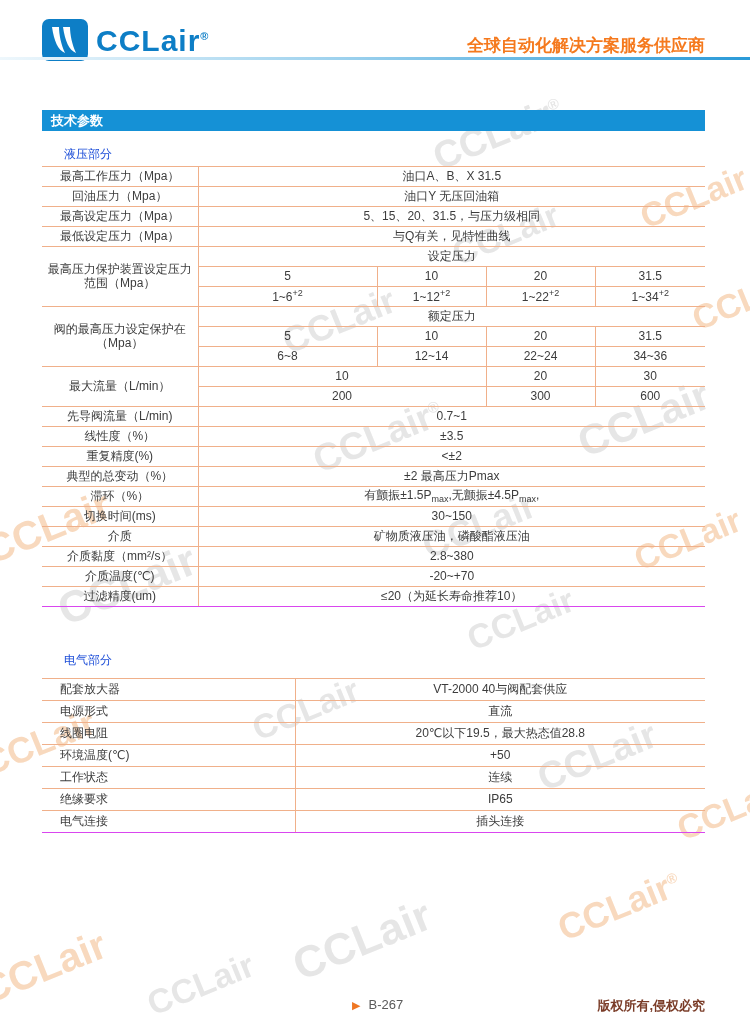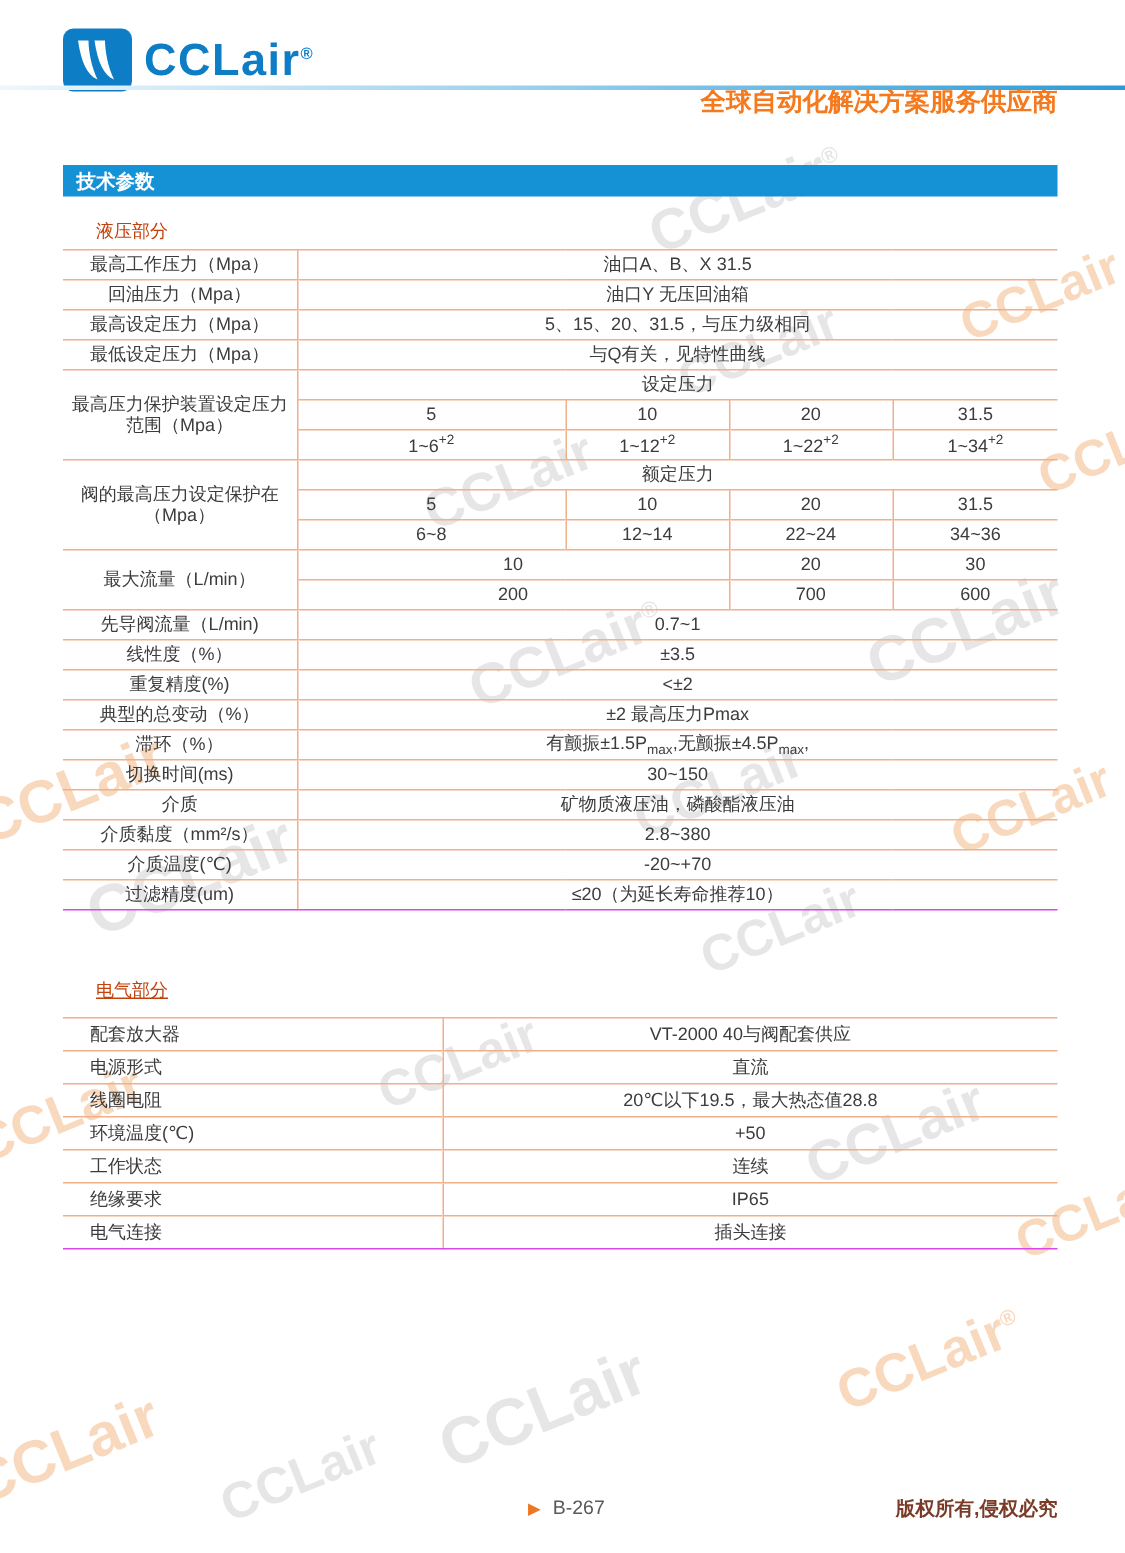--- a/index.html
+++ b/index.html
@@ -9,30 +9,30 @@
     color:#3c3c3c;
   }
   
   .logo-box { position:absolute; left:42px; top:19px; width:46px; height:42px;
     background:#0d7ec6; border-radius:7px; z-index:2; }
   .logo-box svg { position:absolute; left:4px; top:4px; }
   .logo-text { position:absolute; left:96px; top:24px; font-size:30px; font-weight:bold;
     color:#0d7ec6; z-index:2; letter-spacing:1px; }
   .logo-text sup { font-size:11px; font-weight:bold; vertical-align:super; }
   .tagline { position:absolute; right:45px; top:34px; font-size:17px; font-weight:bold;
-    color:#f5791d; z-index:2;margin-top:22px; }
+    color:#f5791d; z-index:2; }
   .header-line { position:absolute; left:0; top:57px; width:750px; height:3px;
     background:linear-gradient(90deg,#eef7fc 0%,#9ed2ee 45%,#2a9ad8 100%); z-index:2; }
   
   .section-bar { position:absolute; left:42px; top:110px; width:663px; height:21px;
     background:#1591d6; color:#ffffff; font-size:13px; font-weight:bold;
     line-height:21px; padding-left:9px; box-sizing:border-box; z-index:2; }
-  .part-label { position:absolute; font-size:12px; color:#c2410c; z-index:2; }
+  .part-label { position:absolute; font-size:12px; color:#1d4ed8; z-index:2; }
   .part-label.hyd { left:64px; top:146px; }
-  .part-label.elec { left:64px; top:652px;text-decoration:underline; }
+  .part-label.elec { left:64px; top:652px; }
   
   .tbl { border-collapse:collapse; table-layout:fixed; position:absolute; left:42px;
     width:663px; z-index:1; }
   .tbl.hyd-t { top:166px; }
   .tbl.elec-t { top:678px; }
   .tbl td { border-top:1px solid #f0b08a; text-align:center; font-size:12px;
     color:#3c3c3c; padding:0 2px; height:19px; line-height:1.12; }
   .tbl tr:last-child td { border-bottom:1px solid #d946ef; }
   .tbl td.lbl { border-right:1px solid #f0b08a; }
   .tbl td.vb { border-right:1px solid #f0b08a; }
@@ -154,21 +154,21 @@
     </tr>
 
     <tr>
       <td class="lbl" rowspan="2">最大流量（L/min）</td>
       <td colspan="2" class="vb">10</td>
       <td class="vb">20</td>
       <td>30</td>
     </tr>
     <tr>
       <td colspan="2" class="vb">200</td>
-      <td class="vb">700</td>
+      <td class="vb">300</td>
       <td>600</td>
     </tr>
 
     <tr>
       <td class="lbl">先导阀流量（L/min)</td>
       <td colspan="4">0.7~1</td>
     </tr>
     <tr>
       <td class="lbl">线性度（%）</td>
       <td colspan="4">±3.5</td>

